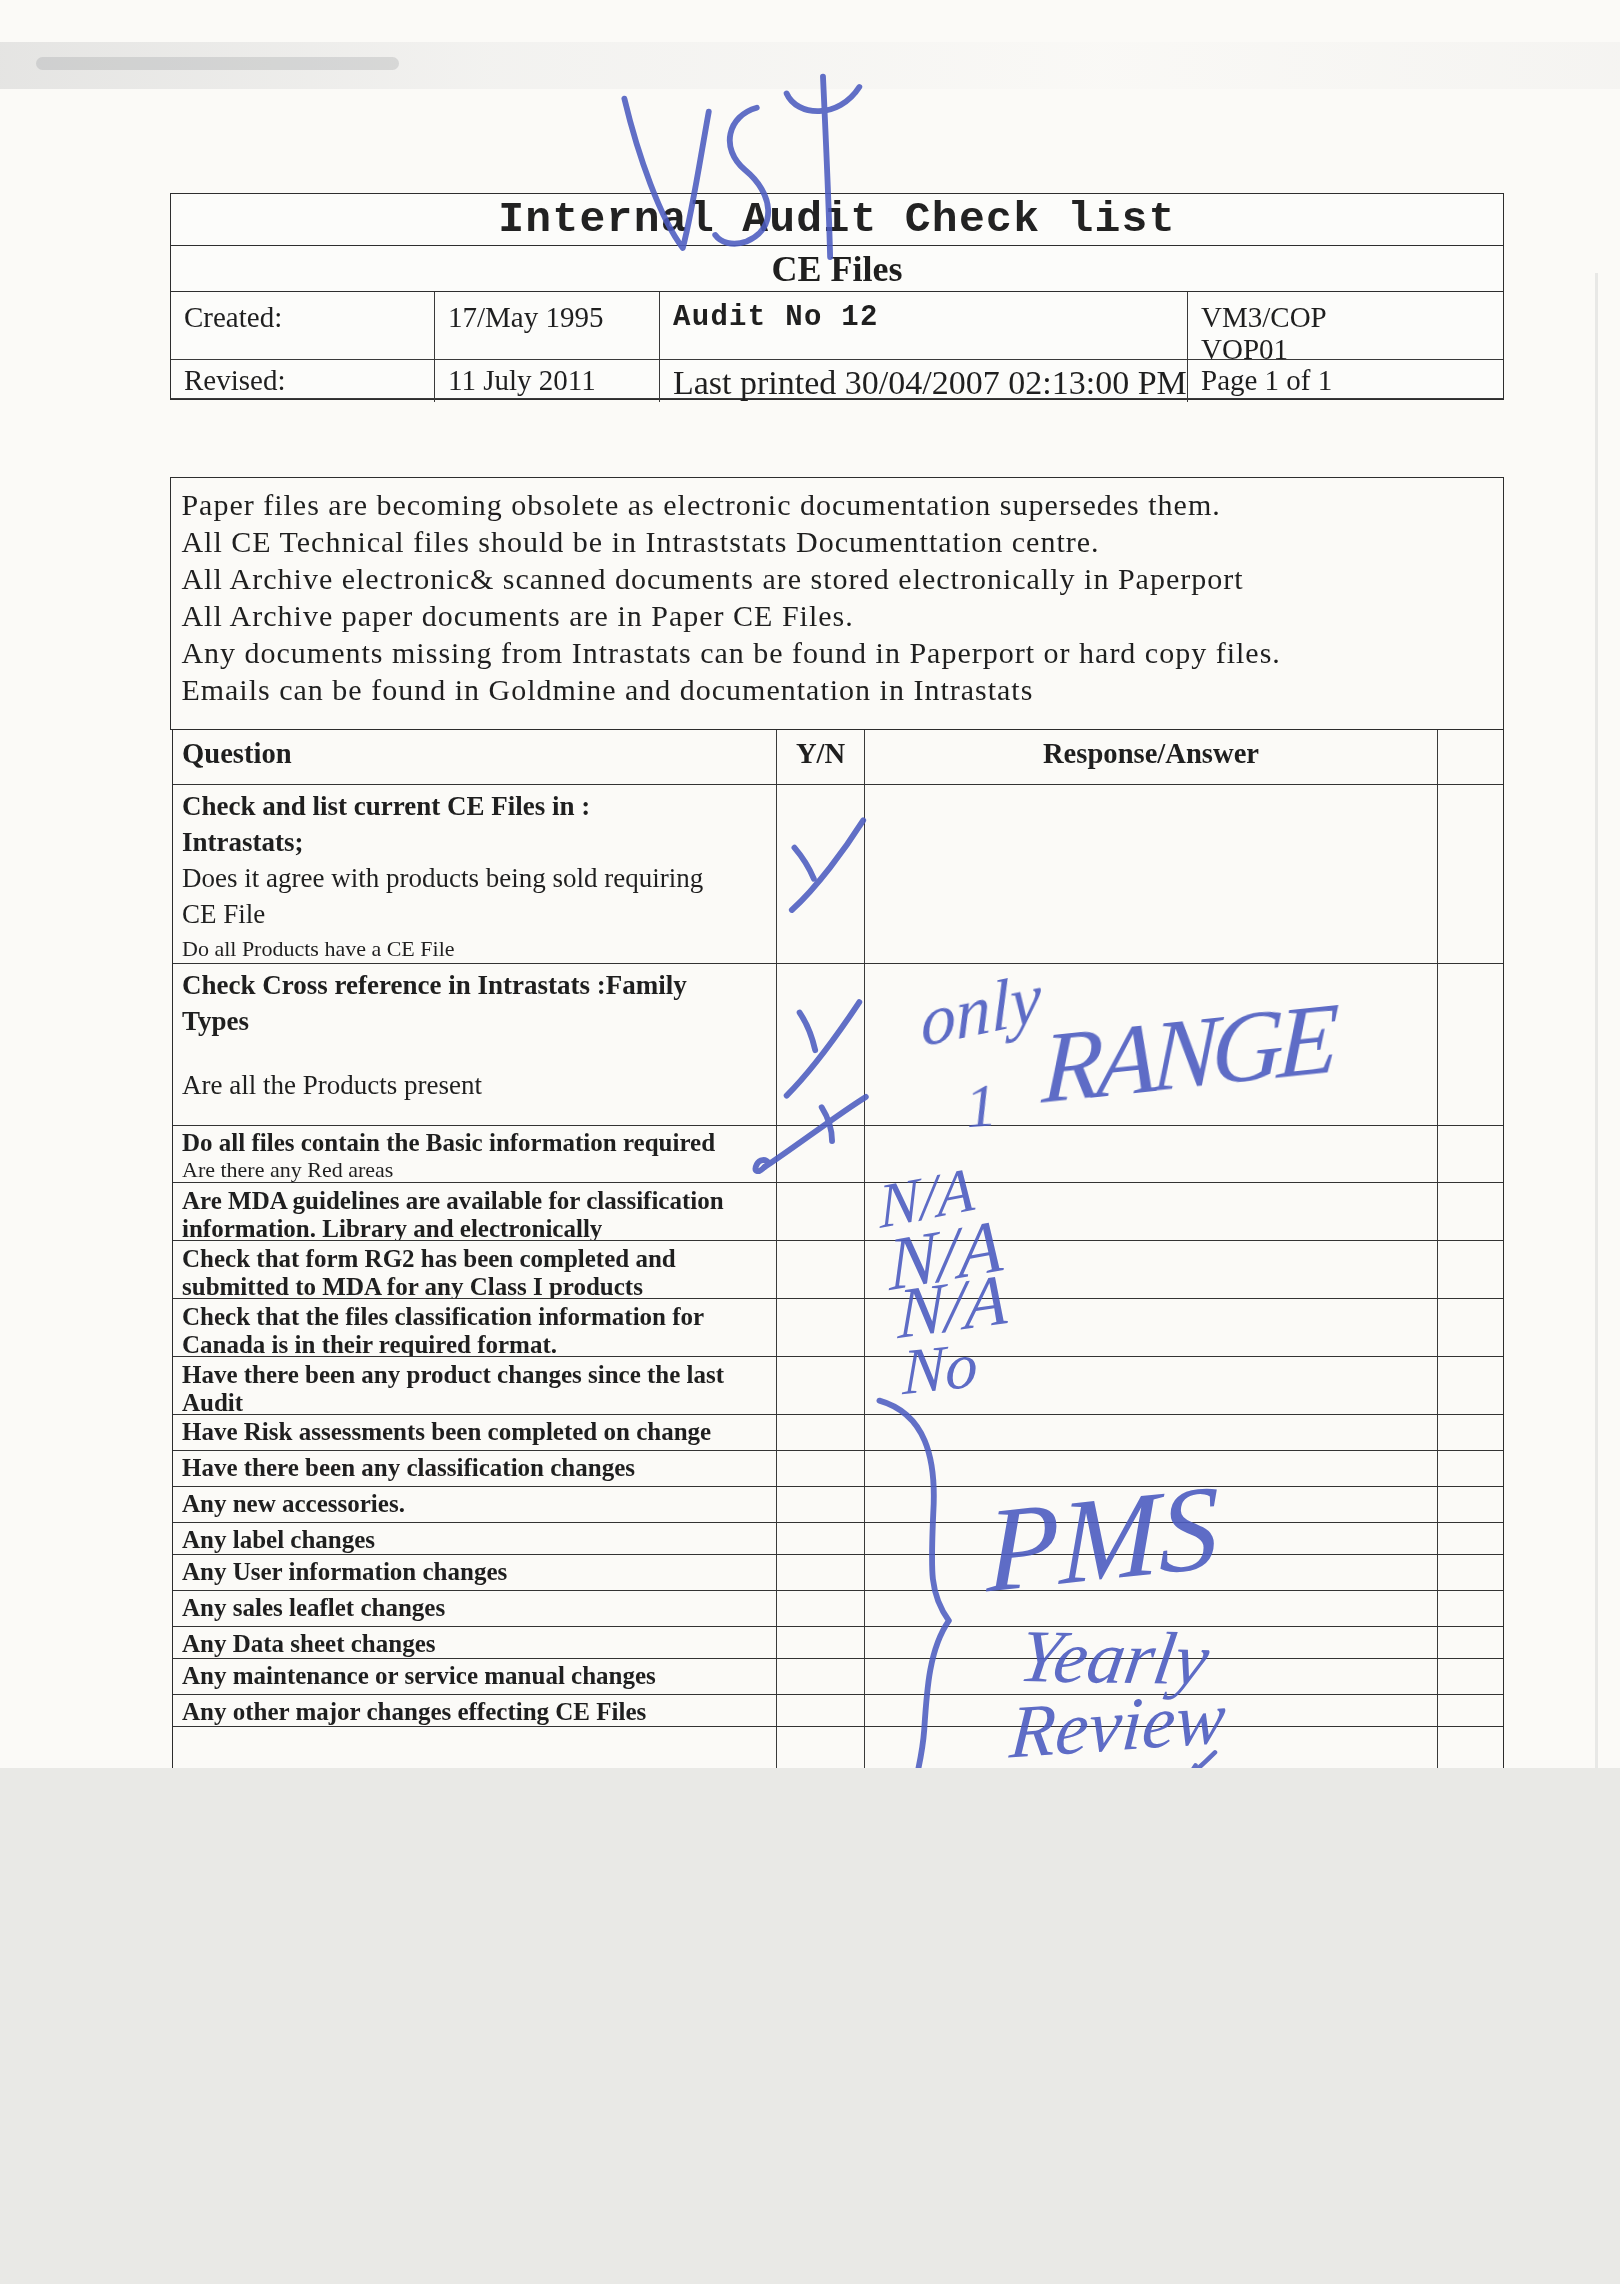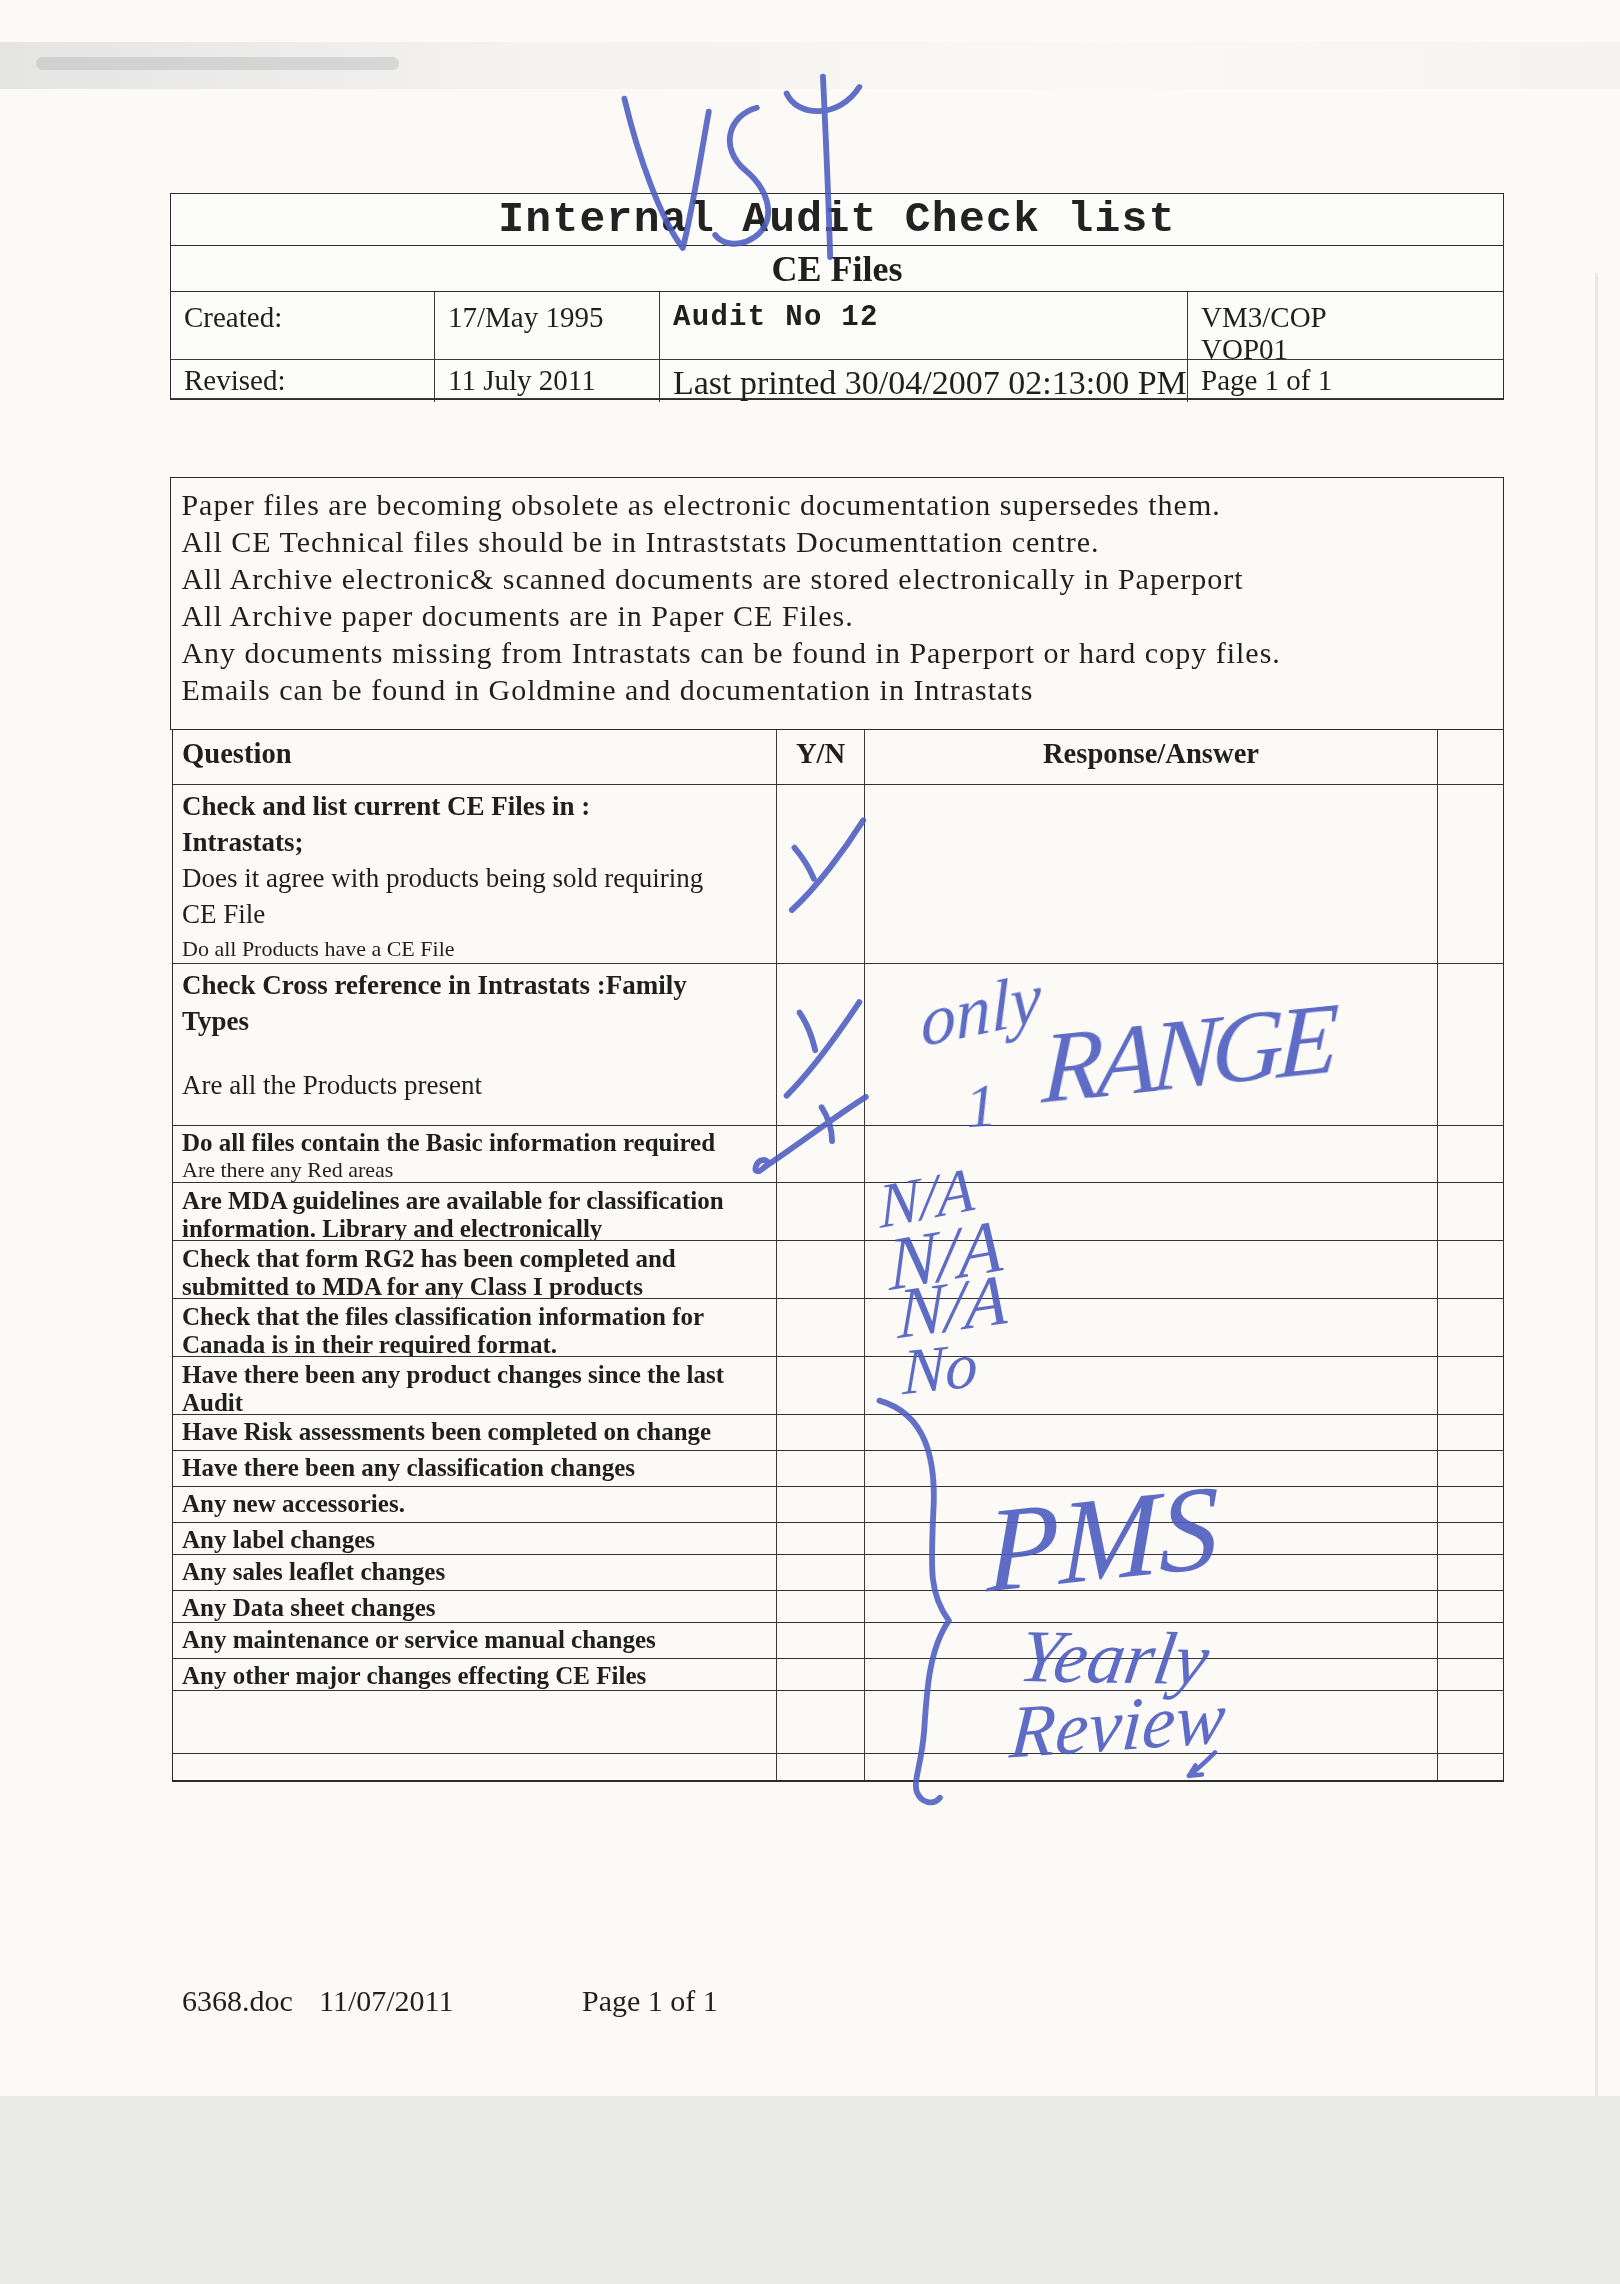--- a/index.html
+++ b/index.html
@@ -1,18 +1,18 @@
 <!DOCTYPE html>
 <html style="font-size:10.4px"><head>
 <meta charset="utf-8">
 <style>
   html,body{margin:0;padding:0;background:#e9e9e6;}
   .page{
     position:relative;
-    width:1620px;height:2096px;
+    width:1620px;height:1768px;
     background:#fbfaf7;
     font-family:"Liberation Serif", serif;
     color:#1f1f1f;
     overflow:hidden;
   }
   
   .scan-band-top{
     position:absolute;left:0;top:42px;width:1620px;height:47px;
     background:linear-gradient(90deg, rgba(150,152,155,.22), rgba(190,192,195,.14) 30%, rgba(225,225,225,.06) 68%, rgba(200,200,200,.12));
   }
@@ -246,20 +246,28 @@
 
     <div class="tr r-one" style="height:32px">
       <div class="q">
         <div class="qb">Any label changes</div>
       </div>
       <div></div>
       <div></div>
       <div></div>
     </div>
 
+    <div class="tr r-one" style="height:36px">
+      <div class="q">
+        <div class="qb">Any User information changes</div>
+      </div>
+      <div></div>
+      <div></div>
+      <div></div>
+    </div>
 
     <div class="tr r-one" style="height:36px">
       <div class="q">
         <div class="qb">Any sales leaflet changes</div>
       </div>
       <div></div>
       <div></div>
       <div></div>
     </div>
 

